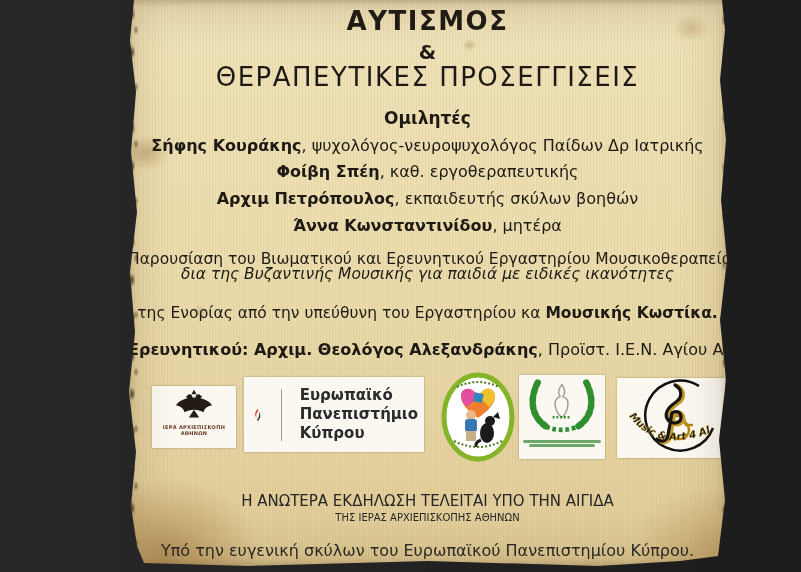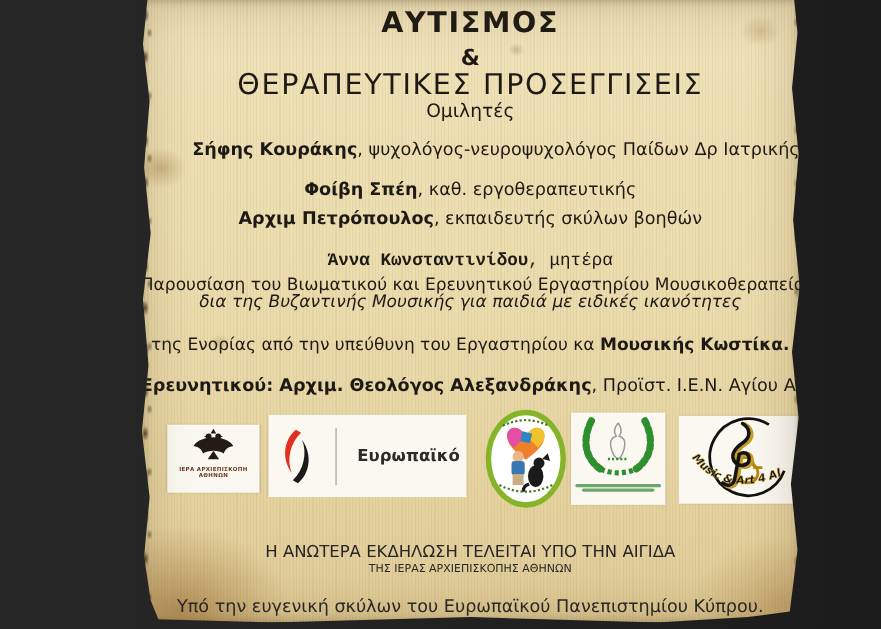--- a/index.html
+++ b/index.html
@@ -34,23 +34,23 @@
   .edge-blotch-right{
     position:absolute;right:0;top:0;bottom:0;width:9px;
     background-image:radial-gradient(4px 8px at 6px 20px, rgba(70,48,20,.5), transparent 70%);
     background-size:9px 49px;background-repeat:repeat-y;
   }
   .vignette{position:absolute;inset:0;box-shadow:inset 0 0 46px rgba(96,66,24,.28), inset 0 0 8px rgba(60,40,10,.35);}
   .ctr{position:absolute;left:0;width:100%;text-align:center;white-space:nowrap;}
   .title1{top:6px;font-size:26px;font-weight:bold;letter-spacing:1.5px;}
   .amp{top:40px;font-size:20px;font-weight:bold;}
   .title2{top:62px;font-size:26px;font-weight:normal;letter-spacing:1.5px;}
-  .spk-head{top:91px;font-size:17px;font-weight:normal;}
+  .spk-head{top:108px;font-size:17px;font-weight:bold;}
   .spk{font-size:16px;}
-  .spk0{top:126px;text-align:right;} .spk1{top:162px;} .spk2{top:189px;} .spk3{top:228px;font-family:Liberation Mono, monospace;}
+  .spk0{top:136px;} .spk1{top:162px;} .spk2{top:189px;} .spk3{top:216px;}
   .b{font-weight:bold;}
   .para{font-size:15.5px;}
   .para0{top:250px;} .para1{top:265px;font-style:italic;} .para2{top:304px;}
   .coord{top:340px;font-size:16px;}
   .logo-box{position:absolute;background:#faf8f1;box-shadow:0 0 2px rgba(80,60,20,.4);}
   .arch{left:24px;top:386px;width:84px;height:62px;text-align:center;padding-top:3px;box-sizing:border-box;}
   .arch .cap{font-size:5px;font-weight:bold;color:#6b3a22;line-height:6px;letter-spacing:.3px;}
   .euc{left:116px;top:377px;width:180px;height:75px;display:flex;align-items:center;gap:19px;padding:6px 6px 6px 10px;box-sizing:border-box;}
   .euc .divider{width:1px;height:52px;background:#9a9a9a;}
   .euc .txt{font-size:15px;font-weight:bold;color:#2b2b2b;line-height:1.25;text-align:left;}
@@ -104,20 +104,21 @@
   </div>
 
   <div class="logo-box euc">
     <svg viewBox="0 0 34 56" width="32" height="54">
       <path fill="#e0301e" d="M16 2 C4 12 2 30 12 44 C7 32 10 15 21 5 Z"></path>
       <path fill="#1a1a1a" d="M18 54 C30 44 32 26 22 12 C27 24 24 41 13 51 Z"></path>
     </svg>
     <div class="divider"></div>
     <div class="txt">
       <div>Ευρωπαϊκό</div>
+      <div>Πανεπιστήμιο Κύπρου</div>
     </div>
   </div>
 
   <div class="oval">
     <svg viewBox="0 0 74 90" width="74" height="90">
       <ellipse cx="37" cy="45" rx="34" ry="42" fill="#ffffff" stroke="#86b429" stroke-width="5"></ellipse>
       <path d="M37 46 C26 38 20 32 20 24 C20 18 26 15 31 18 C34 20 36 22 37 25 C38 22 40 20 43 18 C48 15 54 18 54 24 C54 32 48 38 37 46 Z" fill="#ee7f2d"></path>
       <path d="M37 25 C36 22 34 20 31 18 C26 15 20 18 20 24 C20 28 22 31 26 35 C30 31 34 28 37 25 Z" fill="#e44fa3"></path>
       <path d="M43 18 C48 15 54 18 54 24 C54 28 52 31 48 35 C44 30 40 27 37 25 C38 22 40 20 43 18 Z" fill="#f2c12e"></path>
       <rect x="33" y="21" width="9" height="9" fill="#2e86c1" transform="rotate(14 37 25)"></rect>

